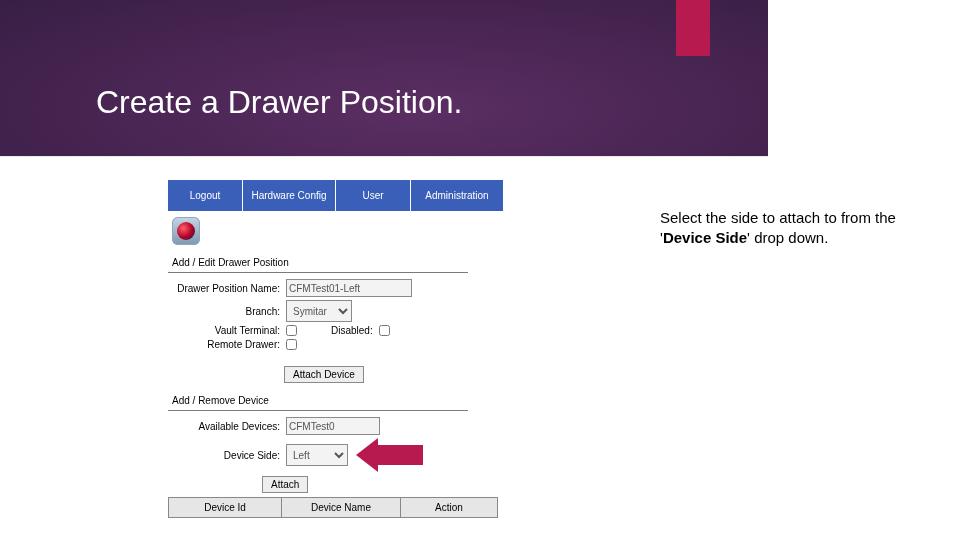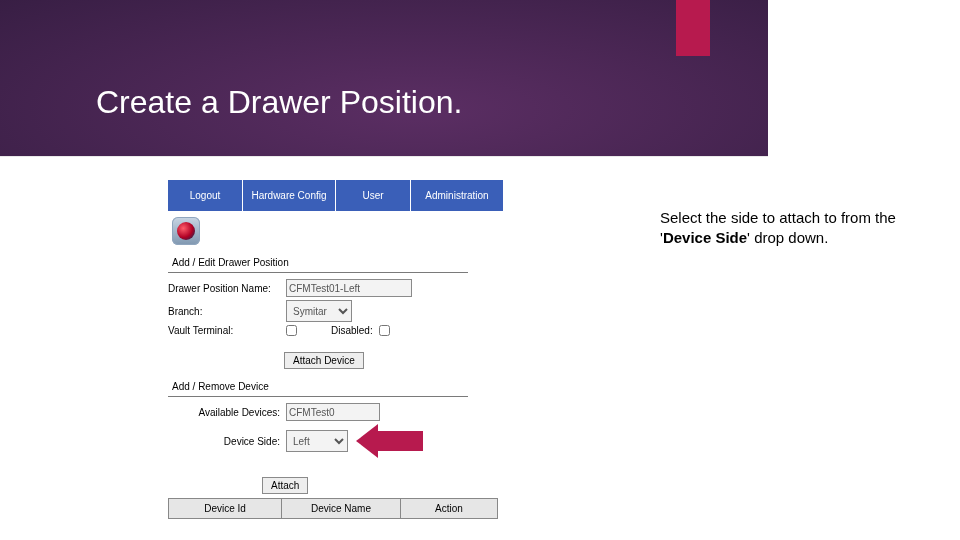--- a/index.html
+++ b/index.html
@@ -25,21 +25,21 @@
   
   .logo-row{padding:6px 4px}
   .app-logo{width:28px;height:28px;border-radius:6px;background:linear-gradient(#c9d6e4,#7f97b0);display:flex;align-items:center;justify-content:center;box-shadow:0 0 0 1px #90a6be inset}
   .app-logo-inner{width:18px;height:18px;border-radius:50%;background:radial-gradient(circle at 35% 35%,#ff5d6b 0%,#b00024 55%,#1a2a52 90%)}
   
   .sec{padding:6px 0 2px 4px;font-weight:400;font-size:10px}
   .hr{border-top:1px solid #7a7a7a;margin:2px 0 6px 0}
   .hr-short{width:300px}
   
   .row{display:flex;align-items:center;margin:3px 0;font-size:10px}
-  .lbl{width:112px;text-align:left;padding-right:6px}
+  .lbl{width:112px;text-align:right;padding-right:6px}
   .lbl-sm{width:112px;text-align:right;padding-right:6px}
   input.txt, select.sel{font-size:10px;font-family:inherit;border:1px solid #8a8a8a;background:#f3f3f3;color:#555;padding:1px 2px;height:14px;box-sizing:content-box}
   input.txt{width:120px}
   select.sel{width:60px;height:18px}
   input.chk{width:11px;height:11px;margin:0}
   .gap{width:34px}
   .btn-mini{font-size:10px;border:1px solid #8a8a8a;background:#eeeeee;padding:2px 8px;display:inline-block}
   .attach-row{margin:16px 0 6px 116px}
   
   .arrow-wrap{position:relative;display:inline-block;margin-left:8px}
@@ -96,41 +96,45 @@
         <option>Symitar</option>
       </select>
     </div>
     <div class="row">
       <div class="lbl">Vault Terminal:</div>
       <input type="checkbox" class="chk" style="">
       <div class="gap"></div>
       <div style="padding-right:6px">Disabled:</div>
       <input type="checkbox" class="chk" style="">
     </div>
+    <div class="row">
+      <div class="lbl">Remote Drawer:</div>
+      <input type="checkbox" class="chk" style="">
+    </div>
     <div class="attach-row">
       <span class="btn-mini">Attach Device</span>
     </div>
 
     <div class="sec">Add / Remove Device</div>
     <div class="hr hr-short"></div>
 
     <div class="row">
       <div class="lbl-sm">Available Devices:</div>
       <input class="txt" style="width: 88px;" value="CFMTest0">
     </div>
     <div class="row">
       <div class="lbl-sm">Device Side:</div>
       <select class="sel" style="width:56px">
         <option>Left</option>
       </select>
       <span class="arrow-wrap">
         <span class="arrow-head"></span><span class="arrow-body"></span>
       </span>
     </div>
-    <div class="row" style="margin-left:94px;margin-top:19px">
+    <div class="row" style="margin-left:94px;margin-top:4px">
       <span class="btn-mini">Attach</span>
     </div>
 
     <div class="tbl">
       <div class="th c1">Device Id</div>
       <div class="th c2">Device Name</div>
       <div class="th c3">Action</div>
     </div>
 
   </div>

